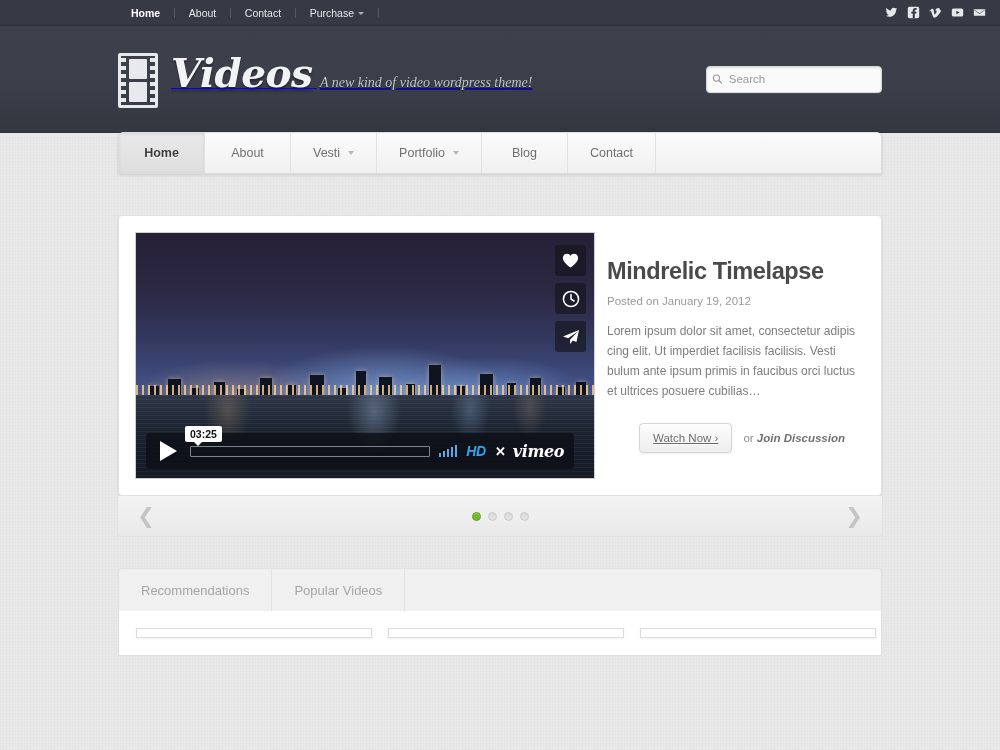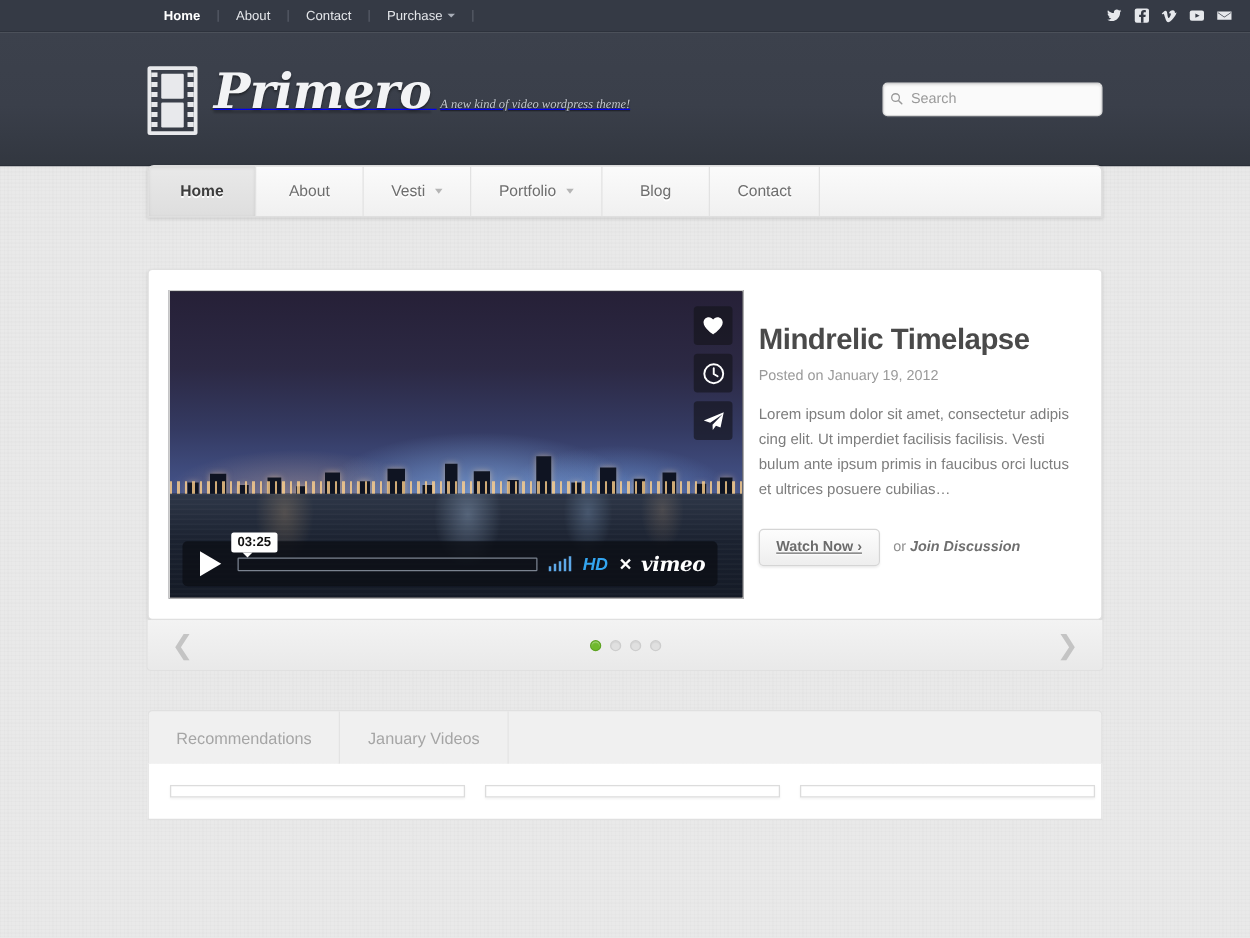--- a/index.html
+++ b/index.html
@@ -63,21 +63,21 @@
     background:#e8e9ec; border-radius:1px;
   }
   .logo-txt { padding-top:2px; }
   .logo-name {
     font-family:"DejaVu Serif", serif; font-style:italic; font-weight:bold;
     font-size:39px; color:#f2f3f5; line-height:1.05;
     letter-spacing:-0.5px; text-shadow:0 2px 2px rgba(0,0,0,.45);
   }
   .logo-tag {
     font-family:"Liberation Serif", serif; font-style:italic;
-    font-size:10px; color:#c3c7cf; margin-top:3px; padding-left:3px;
+    font-size:14px; color:#c3c7cf; margin-top:3px; padding-left:3px;
     text-shadow:0 1px 1px rgba(0,0,0,.5);
   }
   .searchbox {
     margin-left:auto; width:176px; height:27px;
     background:#fafafa; border:1px solid #d8d8d8; border-radius:4px;
     box-shadow:inset 0 1px 2px rgba(0,0,0,.12), 0 1px 0 rgba(255,255,255,.08);
     display:flex; align-items:center; padding:0 5px; gap:6px;
   }
   .searchbox input {
     border:0; outline:0; background:transparent;
@@ -193,25 +193,26 @@
     font-weight:bold; font-size:16px; letter-spacing:-.4px;
   }
 
   
   .ftext { padding:26px 8px 0 12px; flex:1; }
   .ftitle { font-size:23.5px; color:#4a4a4a; font-weight:bold; letter-spacing:-.4px; }
   .fdate { font-size:11.5px; color:#9a9a9a; margin-top:10px; }
   .fbody { font-size:12px; color:#7d7d7d; line-height:20px; margin-top:14px; max-width:252px; }
   .frow { display:flex; align-items:center; gap:11px; margin-top:22px; }
   .btn {
-    display:inline-block; font-size:11.5px; color:#6b6b6b; font-weight:bold;
+    display:inline-block; font-size:11.5px; color:#6b6b6b; font-weight:normal;
     background:linear-gradient(180deg,#fdfdfd 0%,#eeeeee 100%);
     border:1px solid #d5d5d5; border-radius:4px; padding:8px 13px;
     box-shadow:0 1px 2px rgba(0,0,0,.07); text-shadow:0 1px 0 #fff;
     cursor:pointer;
+    margin-left:32px;
   }
   .ormore { font-size:11.5px; color:#8f8f8f; }
   .ormore b { font-style:italic; color:#6f6f6f; font-weight:bold; }
 
   
   .carousel {
     margin:0 -1px; height:41px; position:relative;
     background:linear-gradient(180deg,#f3f3f3 0%,#e9e9e9 100%);
     border:1px solid #e0e0e0; border-top:0; border-radius:0 0 4px 4px;
     display:flex; align-items:center; justify-content:center;
@@ -360,21 +361,21 @@
   </div>
 </div>
 
 <div class="header">
   <a href="#" class="brand">
     <span class="filmstrip">
         <i></i>
         <i></i>
       </span>
     <span class="logo-txt">
-      <span class="logo-name">Primero</span>
+      <span class="logo-name">Videos</span>
       <span class="logo-tag">A new kind of video wordpress theme!</span>
     </span>
   </a>
   <div class="searchbox">
     <svg width="12" height="12" viewBox="0 0 16 16">
         <circle cx="6.6" cy="6.6" r="4.6" fill="none" stroke="#9a9a9a" stroke-width="1.6"></circle>
         <path d="M10.3 10.3L14 14" stroke="#9a9a9a" stroke-width="1.8" stroke-linecap="round"></path>
       </svg>
     <input type="text" placeholder="Search" style="">
   </div>
@@ -494,21 +495,21 @@
     </span>
     <span class="arw r">❯</span>
   </div>
 
   <div class="tabsec">
     <div class="tabs">
       <div class="tab">
           <span>Recommendations</span>
         </div>
       <div class="tab">
-          <span>January Videos</span>
+          <span>Popular Videos</span>
         </div>
       <div class="tabfill"></div>
     </div>
     <div class="tabpanel">
       <a href="#" class="thumb">
         <span class="img t1"><span class="gnd"></span></span>
       </a>
       <a href="#" class="thumb">
         <span class="img t2"><span class="mist"></span></span>
       </a>

